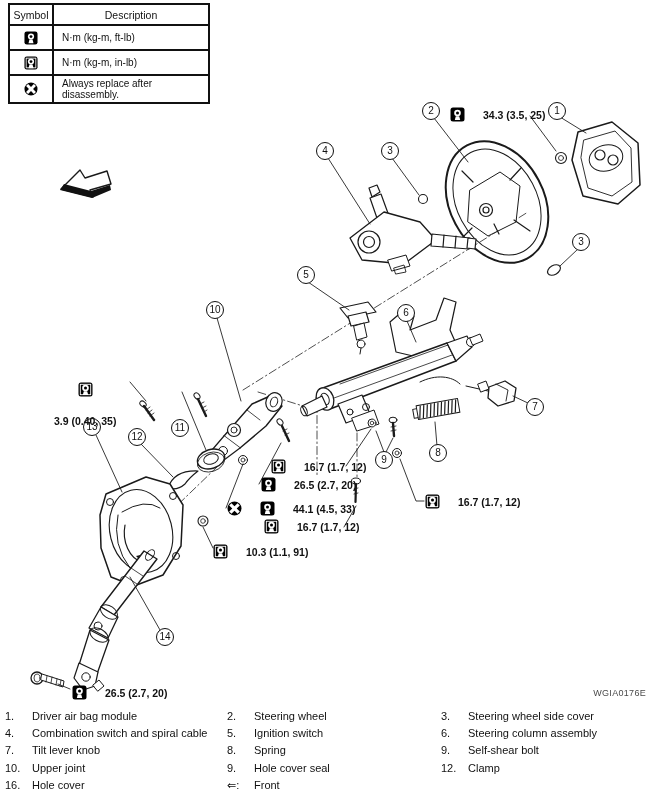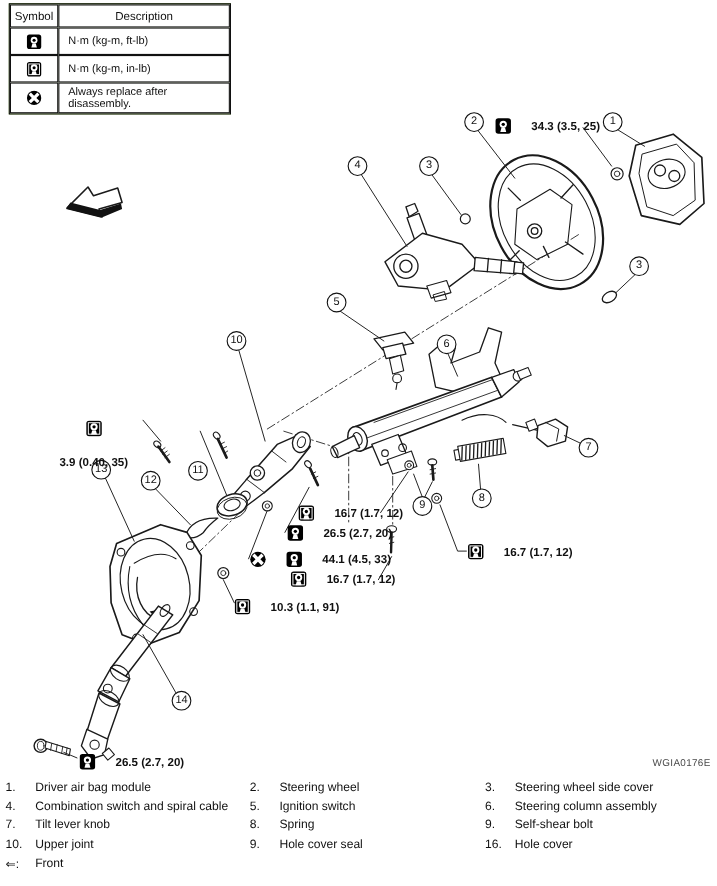--- a/index.html
+++ b/index.html
@@ -442,20 +442,24 @@
       </div>
       <div class="lg-cell">
         <span class="lg-num">10.</span>
         <span class="lg-label">Upper joint</span>
       </div>
       <div class="lg-cell">
         <span class="lg-num">9.</span>
         <span class="lg-label">Hole cover seal</span>
       </div>
       <div class="lg-cell">
+        <span class="lg-num">12.</span>
+        <span class="lg-label">Clamp</span>
+      </div>
+      <div class="lg-cell">
         <span class="lg-num">16.</span>
         <span class="lg-label">Hole cover</span>
       </div>
       <div class="lg-cell">
         <span class="lg-num">⇐:</span>
         <span class="lg-label">Front</span>
       </div>
     </div>
 
 </div>

